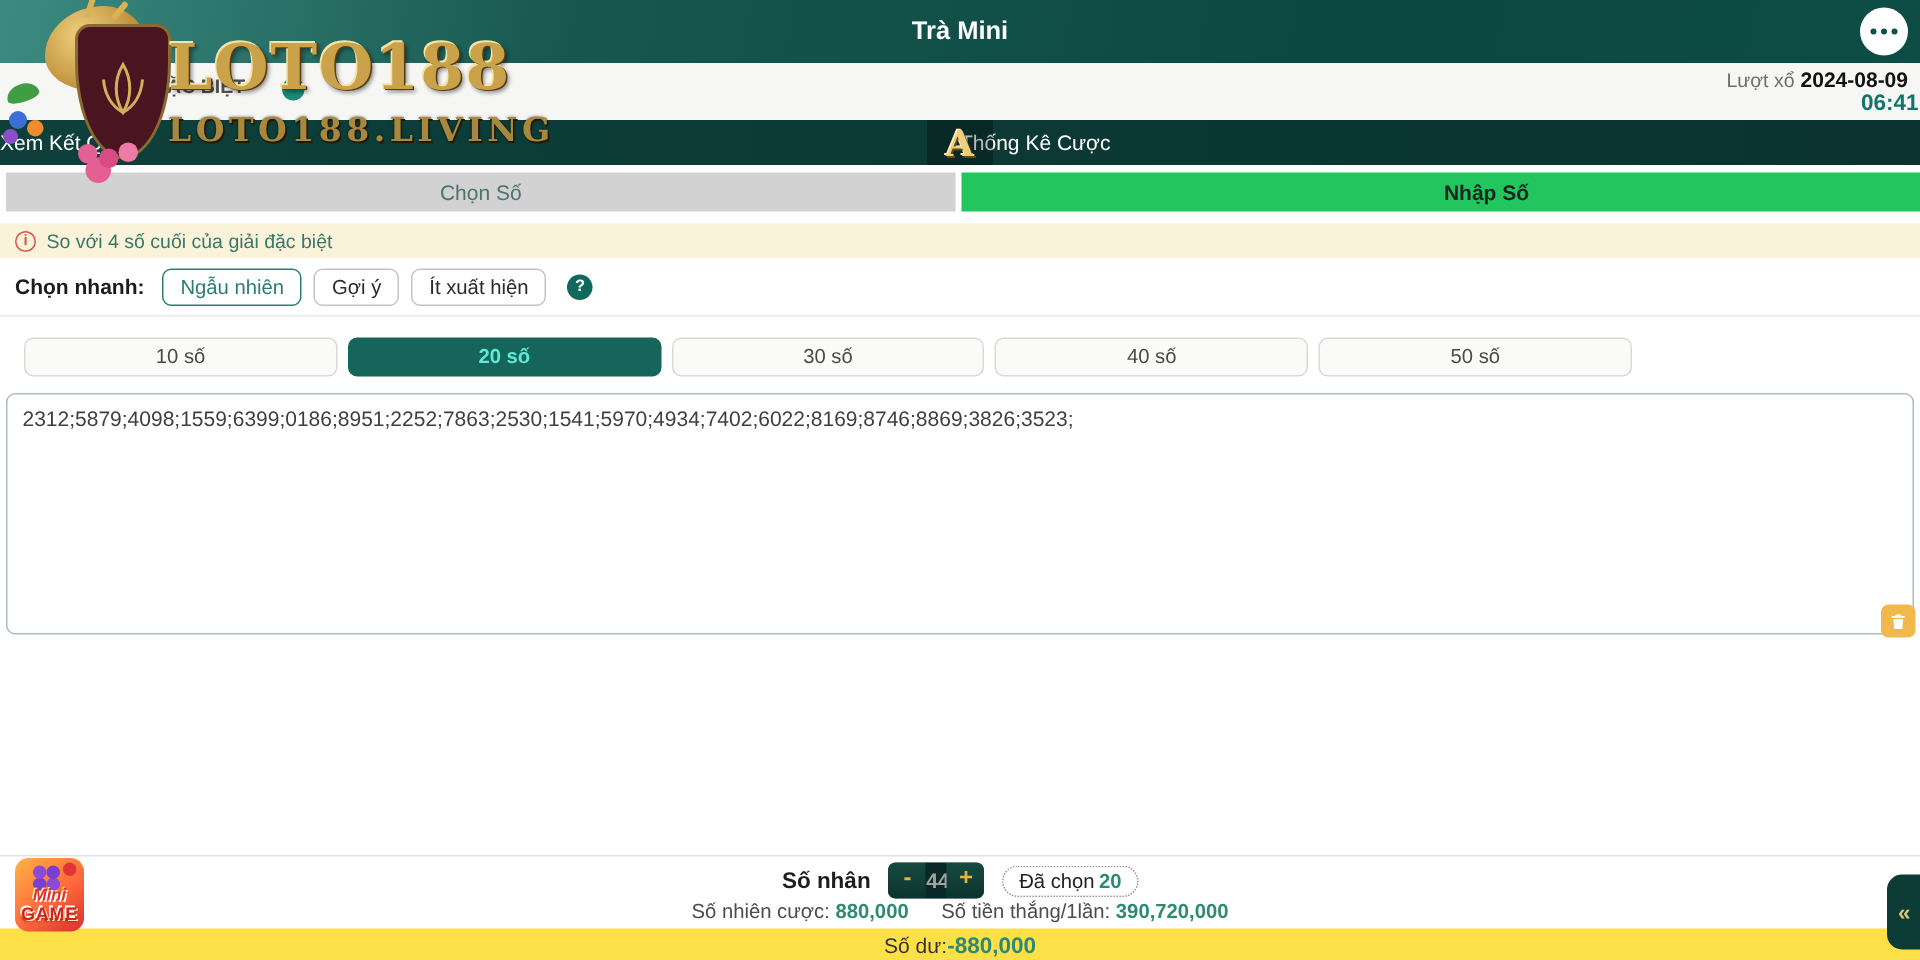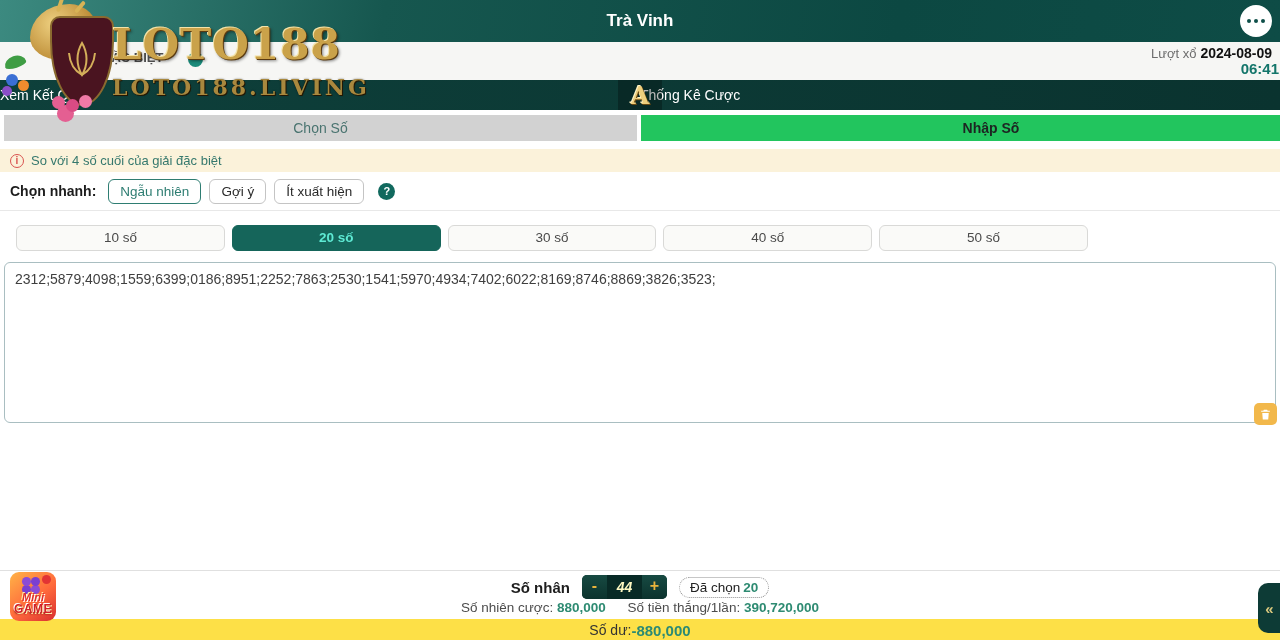--- a/index.html
+++ b/index.html
@@ -70,22 +70,22 @@
     border-radius:5px; display:flex; align-items:center; justify-content:center; cursor:pointer; z-index:3; }
 
   
   .footer { position:absolute; left:0; top:570px; width:1280px; height:70px; background:#fff; border-top:1px solid #e0e0e0; }
   .frow1 { position:absolute; left:0; top:3px; width:100%; height:26px; display:flex; align-items:center;
     justify-content:center; gap:12px; }
   .frow1 .lbl { font-size:15px; font-weight:bold; color:#1e1e1e; }
   .stepper { display:flex; height:24px; border-radius:5px; overflow:hidden; background:#0d3b36; }
   .step-btn { width:25px; text-align:center; line-height:22px; color:#e8b33c; font-weight:bold; font-size:16px;
     background:linear-gradient(#174a42,#0c332e); cursor:pointer; }
-  .step-val { width:35px; text-align:center; line-height:24px; background:#082a26; color:#fef9c3;
-    font-weight:bold; font-size:14px;font-style:italic; }
+  .step-val { width:14px; text-align:center; line-height:24px; background:#082a26; color:#a3a3a3;
+    font-weight:bold; font-size:14px; }
   .chosen { border:1px dotted #8f8f8f; border-radius:12px; padding:2px 10px; font-size:13.5px; color:#222; cursor:pointer; }
   .chosen b { color:#2e8b72; margin-left:3px; }
   .frow2 { position:absolute; left:0; top:29px; width:100%; text-align:center; font-size:13.5px; color:#4c4c4c; }
   .frow2 .grp { margin:0 9px; }
   .frow2 b { color:#2e8b72; font-weight:bold; }
   .frow3 { position:absolute; left:0; top:48px; width:100%; height:22px; background:#fde047;
     display:flex; align-items:center; justify-content:center; font-size:14px; color:#333; }
   .frow3 b { color:#2c8a74; font-size:15px; }
 
   .minigame { position:absolute; left:10px; top:572px; width:46px; height:49px; border-radius:9px; z-index:4;
@@ -123,21 +123,21 @@
   .ball-o { position:absolute; left:18px; top:80px; width:11px; height:11px; border-radius:50%; background:#f08c2e; }
   .ball-p { position:absolute; left:2px; top:86px; width:10px; height:10px; border-radius:50%; background:#8a4fc8; }
   .leaf { position:absolute; left:4px; top:56px; width:22px; height:12px; background:#3f9d44;
     border-radius:50% 50% 50% 50%/ 70% 70% 30% 30%; transform:rotate(-18deg); }
 </style>
 </head>
 <body>
 
 <div class="header">
   <span class="back">←</span>
-  <div class="title">Trà Vinh</div>
+  <div class="title">Trà Mini</div>
   <div class="menu-btn">
     <i></i>
       <i></i>
       <i></i>
   </div>
 </div>
 
 <div class="topstrip"></div>
 <div class="hidden-cat">ĐẶC BIỆT</div>
 <div class="cat-dot"></div>

